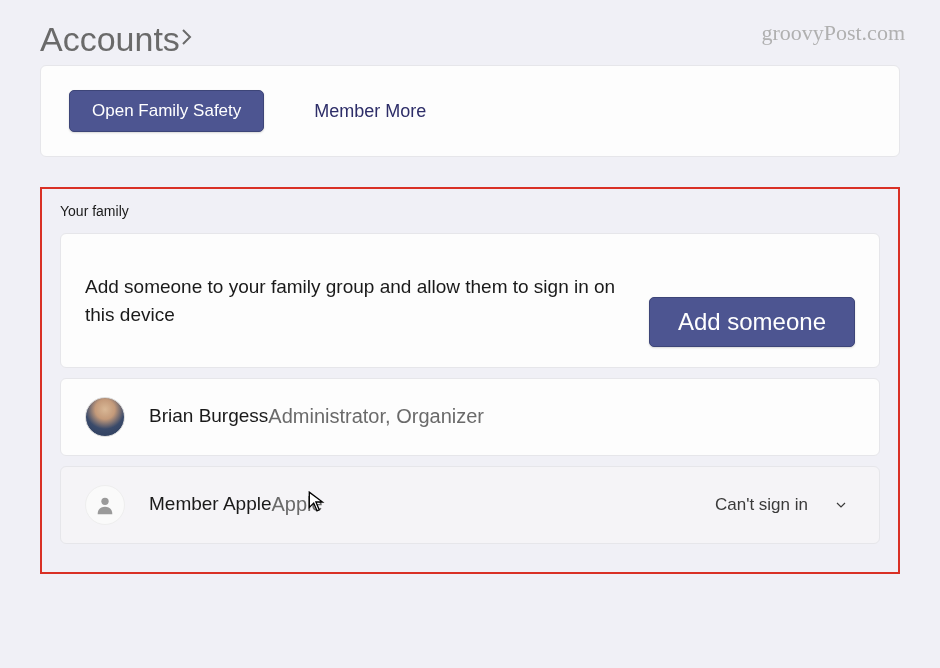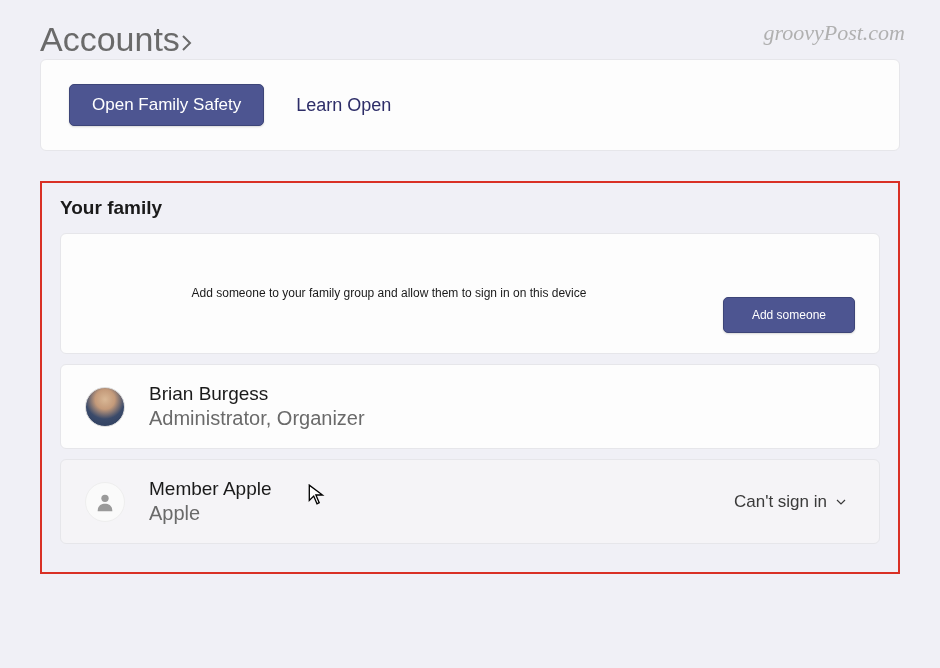--- a/index.html
+++ b/index.html
@@ -11,22 +11,22 @@
       font-family: "Segoe UI", -apple-system, sans-serif;
       background: #f0f0f6;
       width: 940px;
       height: 668px;
       padding: 20px 40px 30px 40px;
       color: #1a1a1a;
       overflow: hidden;
     }
     .breadcrumb {
       display: flex;
-      align-items: flex-end;
-      margin-bottom: 0;
+      align-items: flex-start;
+      margin-bottom: 6px;
     }
     .breadcrumb-parent {
       font-size: 34px;
       font-weight: 500;
       color: #6a6a6a;
     }
     .breadcrumb-chevron {
       color: #6a6a6a;
       font-size: 20px;
       margin-top: 6px;
@@ -36,30 +36,29 @@
       font-weight: 600;
       color: #1a1a1a;
     }
     .watermark {
       position: absolute;
       top: 20px;
       right: 35px;
       font-family: Georgia, serif;
       font-size: 22px;
       color: #b0b0b0;
-      font-style: italic;
     }
     .card {
       background: #fdfdfd;
       border: 1px solid #e6e6ea;
       border-radius: 6px;
       padding: 24px 28px;
       display: flex;
       align-items: center;
-      gap: 32px;
+      gap: 50px;
       margin-bottom: 30px;
     }
     .btn-primary {
       background: #4d5591;
       color: #ffffff;
       border: 1px solid #3d4578;
       border-radius: 5px;
       padding: 10px 22px;
       font-size: 17px;
       cursor: pointer;
@@ -68,52 +67,51 @@
     .link {
       color: #2d2d68;
       font-size: 18px;
       cursor: pointer;
     }
     .highlight-section {
       border: 2px solid #d93025;
       padding: 14px 18px 18px 18px;
     }
     .section-title {
-      font-size: 19px;
-      font-weight: 700;
+      font-size: 14px;
+      font-weight: 400;
       margin-bottom: 14px;
       color: #1a1a1a;
     }
     .family-card {
       background: #fdfdfd;
       border: 1px solid #e6e6ea;
       border-radius: 6px;
       padding: 20px 24px;
       display: flex;
       align-items: center;
       margin-bottom: 10px;
     }
     .family-card.member-card {
       padding: 18px 24px;
     }
     .add-text {
-      font-size: 12px;
+      font-size: 19px;
       line-height: 1.45;
       flex: 1;
       color: #1a1a1a;
       padding-right: 30px;
-      text-align: center;
     }
     .btn-add {
       background: #4d5591;
       color: #ffffff;
       border: 1px solid #3d4578;
       border-radius: 5px;
       padding: 10px 28px;
-      font-size: 12px;
+      font-size: 24px;
       cursor: pointer;
       box-shadow: 0 1px 2px rgba(0,0,0,0.15);
       margin-top: 43px;
     }
     .avatar {
       width: 40px;
       height: 40px;
       border-radius: 50%;
       background: #fafafa;
       display: flex;
@@ -127,39 +125,38 @@
       background: radial-gradient(circle at 50% 30%, #d9b896 0%, #c49a7a 30%, #3a4a6a 60%, #2a3a5a 100%);
       border: 1px solid #ddd;
     }
     .avatar.placeholder svg {
       width: 22px;
       height: 22px;
       fill: #9a9a9a;
     }
     .member-info {
       display: flex;
-      flex-direction: column;
       flex: 1;
     }
     .member-name {
       font-size: 19px;
       color: #1a1a1a;
       margin-bottom: 2px;
     }
     .member-role {
       font-size: 20px;
       color: #6a6a6a;
     }
     .family-card.selected {
       background: #f5f4f7;
     }
     .status-text {
       font-size: 17px;
       color: #3a3a3a;
-      margin-right: 6px;
+      margin-right: 25px;
     }
     .chevron-down {
       display: inline-flex;
       margin-right: 6px;
     }
     .chevron-down svg {
       width: 16px;
       height: 16px;
       stroke: #3a3a3a;
       stroke-width: 1.8;
@@ -183,21 +180,21 @@
   <span class="breadcrumb-parent">Accounts</span>
   <span class="breadcrumb-chevron">
     <svg width="14" height="22" viewBox="0 0 14 22">
         <path d="M3 4 L10 11 L3 18" fill="none" stroke="#6a6a6a" stroke-width="2"></path>
       </svg>
   </span>
 </div>
 
 <div class="card">
   <button class="btn-primary">Open Family Safety</button>
-  <span class="link">Learn Open</span>
+  <span class="link">Member More</span>
 </div>
 
 <div class="highlight-section">
   <div class="section-title">Your family</div>
 
   <div class="family-card">
     <div class="add-text">Add someone to your family group and allow them to sign in on this device</div>
     <button class="btn-add">Add someone</button>
   </div>
 

